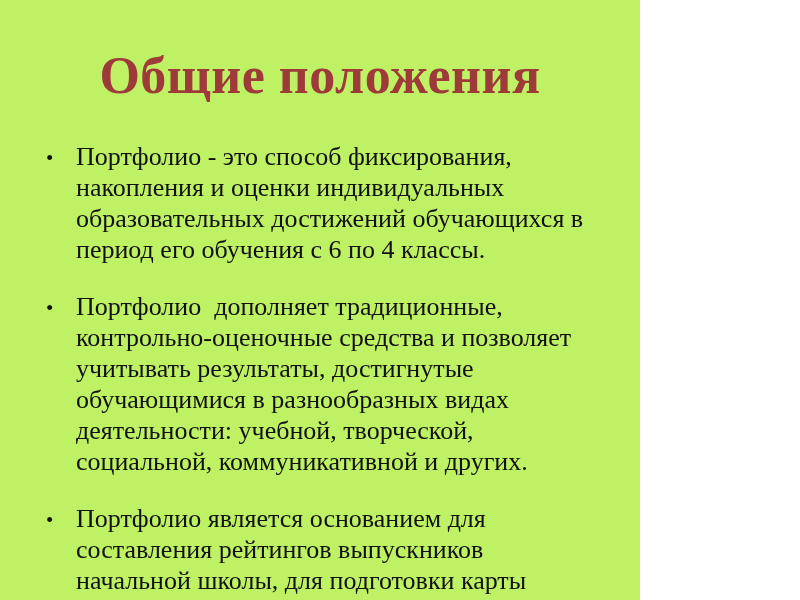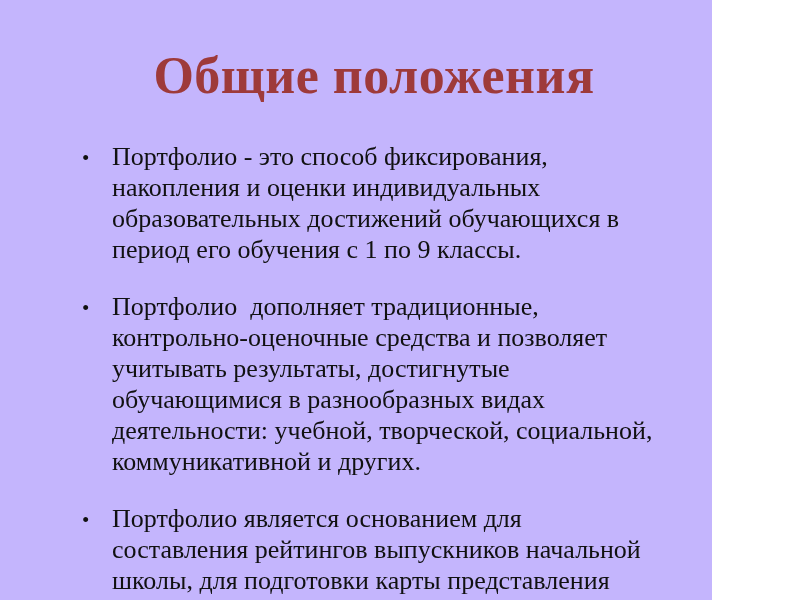--- a/index.html
+++ b/index.html
@@ -1,27 +1,26 @@
 <!DOCTYPE html>
 <html><head>
 <meta charset="utf-8">
 <style>
   html, body {
     margin: 0;
     padding: 0;
   }
   .slide {
     position: relative;
-    width: 712px;
+    width: 640px;
     height: 600px;
-    background: #c4b5fd;
+    background: #bef264;
     overflow: hidden;
     box-sizing: border-box;
     font-family: "Liberation Serif", "DejaVu Serif", serif;
-    padding-left: 36px;
   }
   .slide-title {
     margin: 46px 0 0 0;
     text-align: center;
     font-size: 52px;
     line-height: 60px;
     font-weight: bold;
     color: #9e3a3a;
     letter-spacing: 0.5px;
   }
@@ -53,21 +52,21 @@
 <body>
 
 <div class="slide">
 
   <h1 class="slide-title">Общие положения</h1>
 
   <ul class="bullet-list">
 
     <li class="bullet-item">
       <span class="bullet-marker">•</span>
-      <span class="bullet-text">Портфолио - это способ фиксирования, накопления и оценки индивидуальных образовательных достижений обучающихся в период его обучения с 1 по 9 классы.</span>
+      <span class="bullet-text">Портфолио - это способ фиксирования, накопления и оценки индивидуальных образовательных достижений обучающихся в период его обучения с 6 по 4 классы.</span>
     </li>
 
     <li class="bullet-item">
       <span class="bullet-marker">•</span>
       <span class="bullet-text">Портфолио  дополняет традиционные, контрольно-оценочные средства и позволяет учитывать результаты, достигнутые обучающимися в разнообразных видах деятельности: учебной, творческой, социальной, коммуникативной и других.</span>
     </li>
 
     <li class="bullet-item">
       <span class="bullet-marker">•</span>
       <span class="bullet-text">Портфолио является основанием для составления рейтингов выпускников начальной школы, для подготовки карты представления ученика при переходе на вторую ступень обучения.</span>

